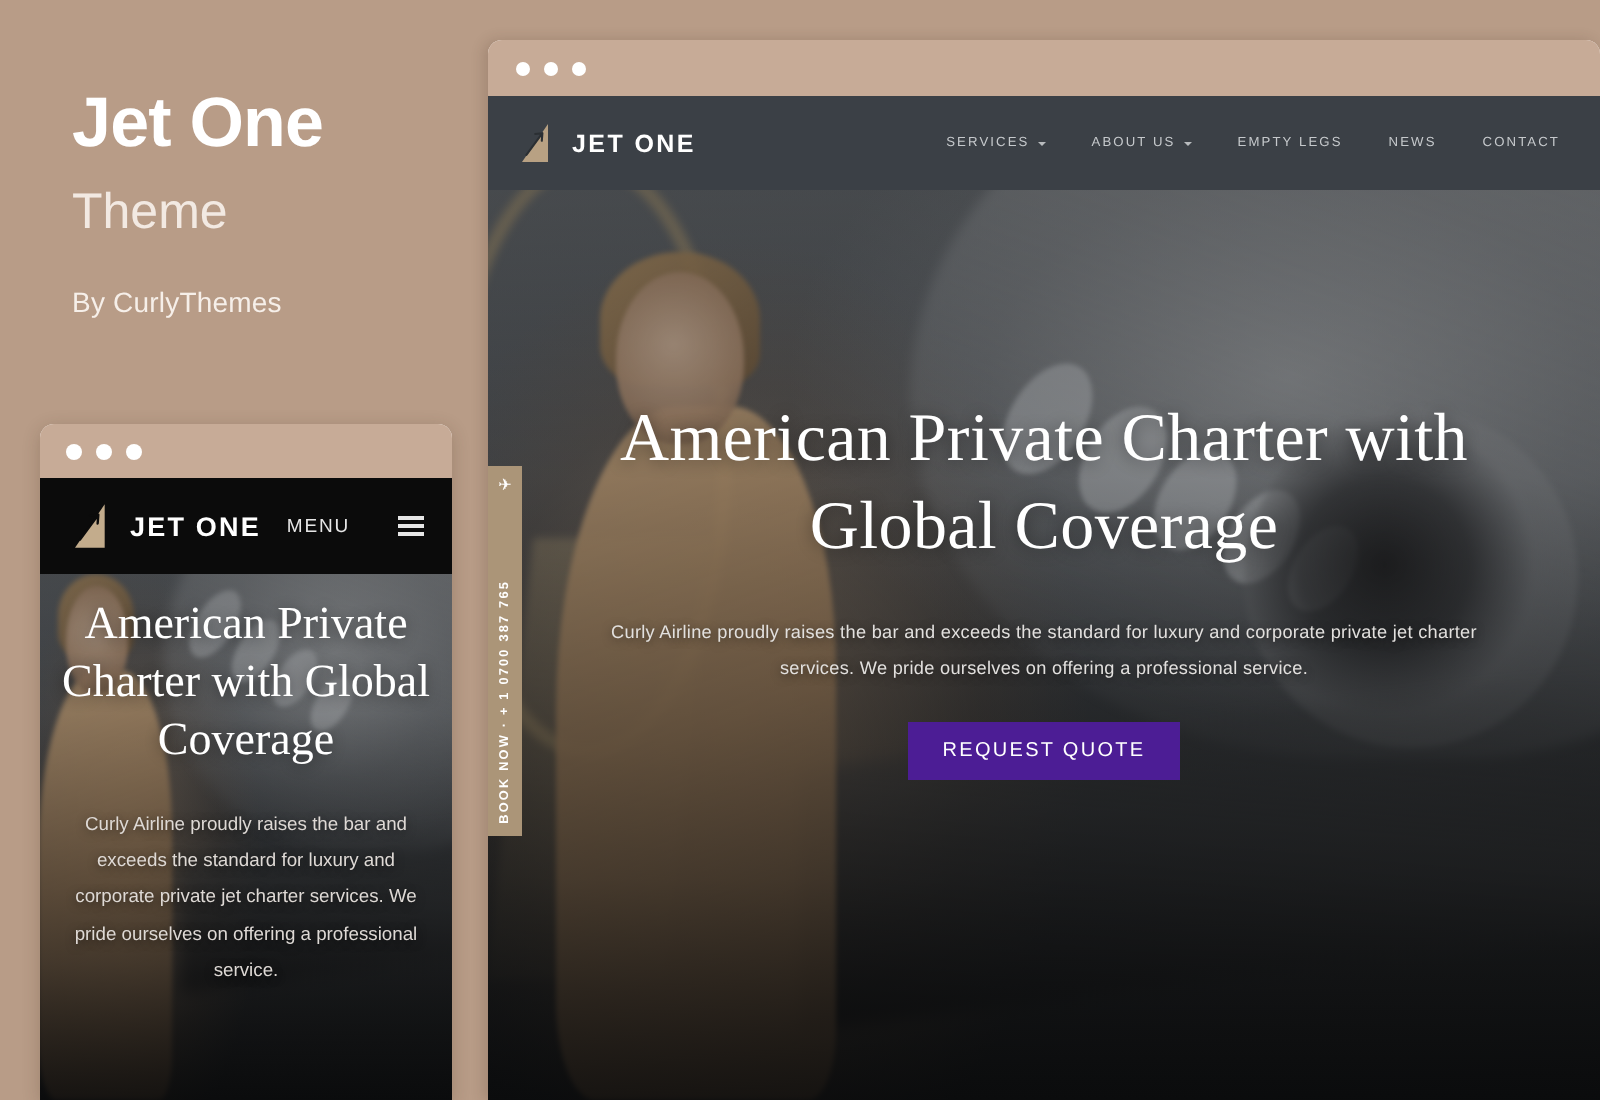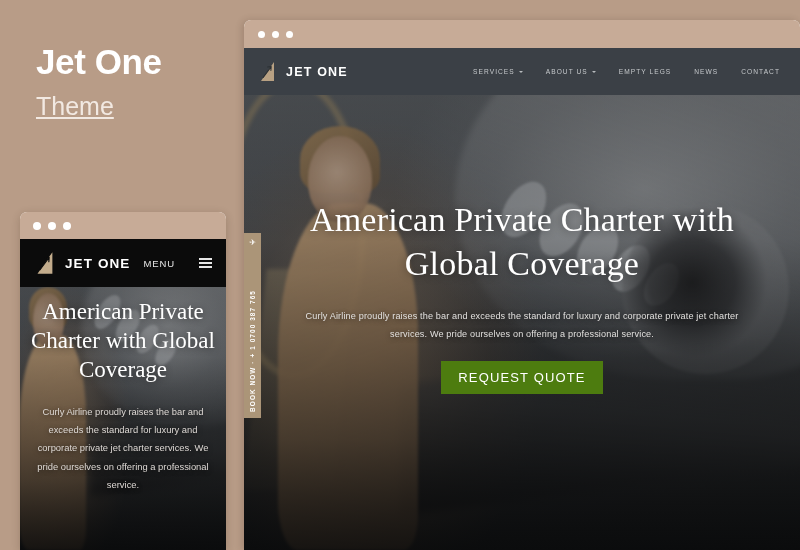--- a/index.html
+++ b/index.html
@@ -30,21 +30,20 @@
     color: #ffffff;
     letter-spacing: -0.4px;
     line-height: 1.05;
   }
   .promo-sub {
     font-size: 25px;
     font-weight: 300;
     color: #f2e9e2;
     margin-top: 11px;
     letter-spacing: 0px;
-    text-decoration: underline;
   }
   .promo-author {
     font-size: 14px;
     color: #f6efe9;
     margin-top: 22px;
     letter-spacing: 0.1px;
   }
 
   
   .browser {
@@ -268,23 +267,23 @@
     color: #e2e0de;
     font-size: 9.1px;
     line-height: 2.0;
     margin-top: 22px;
     letter-spacing: 0.15px;
     text-shadow: 0 1px 5px rgba(0,0,0,.5);
   }
   .btn-quote {
     display: inline-block;
     margin-top: 18px;
-    background: #4d7c0f;
-    color: #ffffff;
-    font-size: 13px;
+    background: #4c1d95;
+    color: #ffffff;
+    font-size: 10px;
     letter-spacing: 1.15px;
     padding: 9px 17px;
   }
 
   
   .browser-mobile {
     left: 20px; top: 212px;
     width: 206px; height: 338px;
     box-shadow: 0 2px 9px rgba(60,40,25,.22);
   }
@@ -350,20 +349,21 @@
     margin-top: 18px;
     text-shadow: 0 1px 5px rgba(0,0,0,.5);
   }
 </style>
 </head>
 <body>
 
 <div class="promo">
   <div class="promo-title">Jet One</div>
   <div class="promo-sub">Theme</div>
+  <div class="promo-author">By CurlyThemes</div>
 </div>
 
 <div class="browser browser-desktop">
 
   <div class="chrome-bar">
     <span class="dot"></span>
     <span class="dot"></span>
     <span class="dot"></span>
   </div>
 

